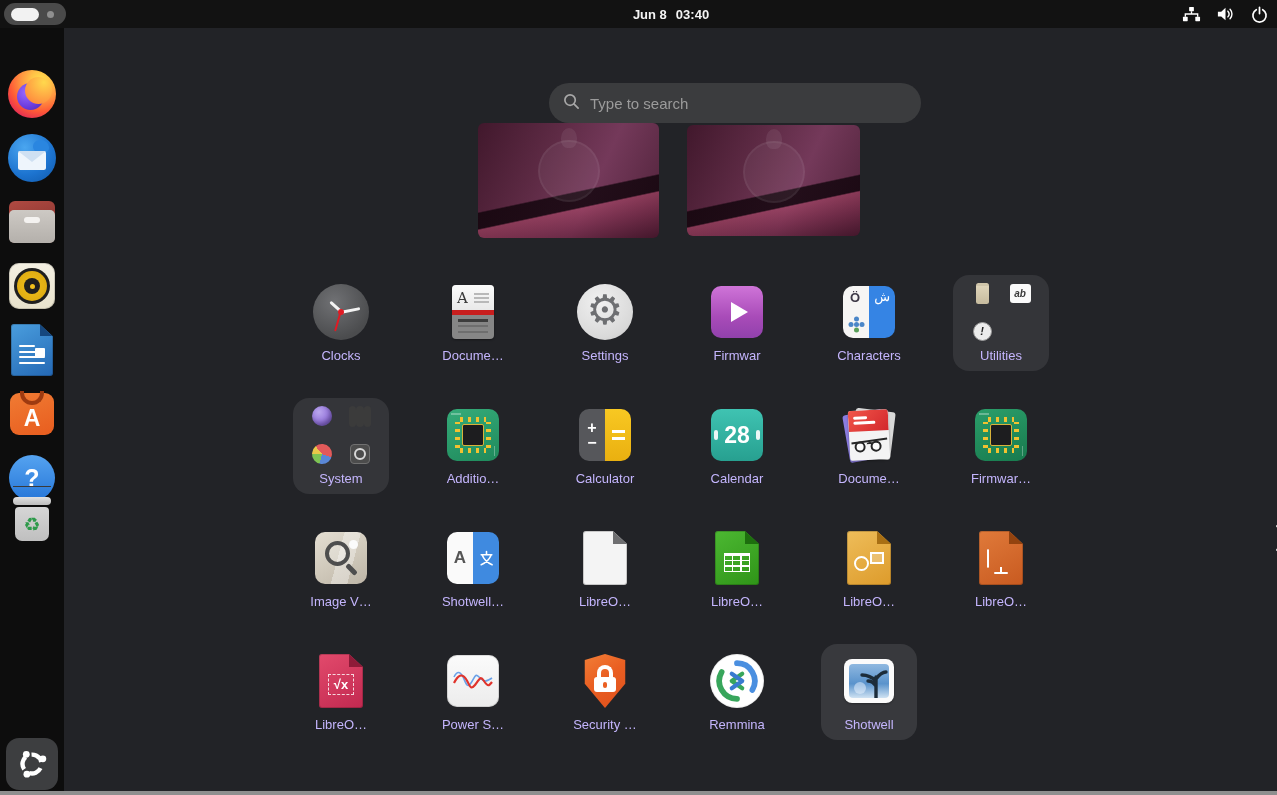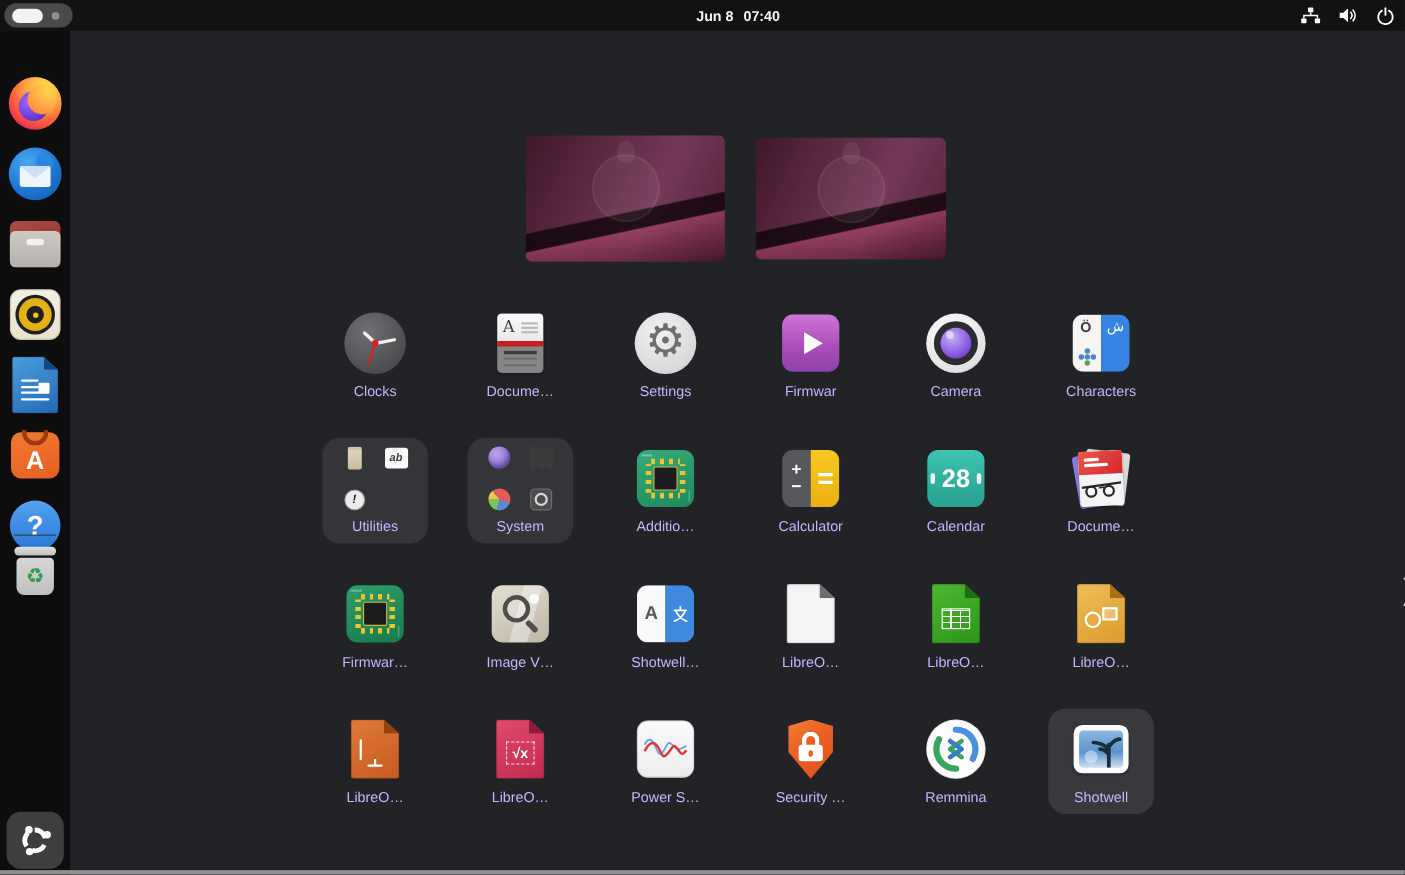--- a/index.html
+++ b/index.html
@@ -212,21 +212,21 @@
 </head>
 <body>
 
 <div id="topbar">
   <div class="ws-pill">
     <span class="wp-active"></span>
     <span class="wp-dot"></span>
   </div>
   <div id="clock">
     <span>Jun 8</span>
-    <span>07:40</span>
+    <span>03:40</span>
   </div>
   <div id="status">
     <span class="sic">
       <svg width="19" height="16" viewBox="0 0 20 16" fill="#fff">
         <rect x="7.5" y="0.5" width="5" height="4.5" rx="0.6"></rect>
         <path d="M10 5 v3 M3.5 11 v-3 h13 v3" stroke="#fff" stroke-width="1.4" fill="none"></path>
         <rect x="1" y="11" width="5" height="4.5" rx="0.6"></rect>
         <rect x="14" y="11" width="5" height="4.5" rx="0.6"></rect>
       </svg>
     </span>
@@ -314,20 +314,29 @@
           <circle cx="18" cy="18" r="10" fill="none" stroke="#fff" stroke-width="4.6" stroke-dasharray="14 6.9" transform="rotate(26 18 18)"></circle>
           <circle cx="29.5" cy="12.5" r="3.6" fill="#fff"></circle>
           <circle cx="12" cy="7.8" r="3.6" fill="#fff"></circle>
           <circle cx="12.6" cy="28.8" r="3.6" fill="#fff"></circle>
         </svg>
       </div>
     </div>
   </div>
 
 <div id="main">
+  <div id="searchbar">
+    <span>
+      <svg width="17" height="17" viewBox="0 0 18 18" fill="none">
+        <circle cx="7.5" cy="7.5" r="5.5" stroke="#a8a8a8" stroke-width="1.8"></circle>
+        <path d="M11.8 11.8 L16 16" stroke="#a8a8a8" stroke-width="1.8" stroke-linecap="round"></path>
+      </svg>
+    </span>
+    <input type="text" placeholder="Type to search" style="">
+  </div>
 
   <div class="ws-thumb" style="left:414px;top:95px;width:181px;height:115px">
     <div class="ws-emblem">
         <i></i>
       </div>
   </div>
   <div class="ws-thumb" style="left:623px;top:97px;width:173px;height:111px">
     <div class="ws-emblem">
         <i></i>
       </div>
@@ -375,31 +384,20 @@
       </div>
       <div class="app-label">Settings</div>
     </div>
     <div class="app-cell">
       <div class="app-icon">
         <div class="ic-videos">
           <i class="play"></i>
         </div>
       </div>
       <div class="app-label">Firmwar</div>
-    </div>
-    <div class="app-cell">
-      <div class="app-icon">
-        <div class="ic-camera">
-          <span class="o">
-            <span class="lens"></span>
-            <i class="hl"></i>
-          </span>
-        </div>
-      </div>
-      <div class="app-label">Camera</div>
     </div>
     <div class="app-cell">
       <div class="app-icon">
         <div class="ic-chars">
           <div class="hl2">
             <span class="oe">Ö</span>
             <i class="clover"></i>
           </div>
           <div class="hr2">
             <span class="sh">ش</span>

